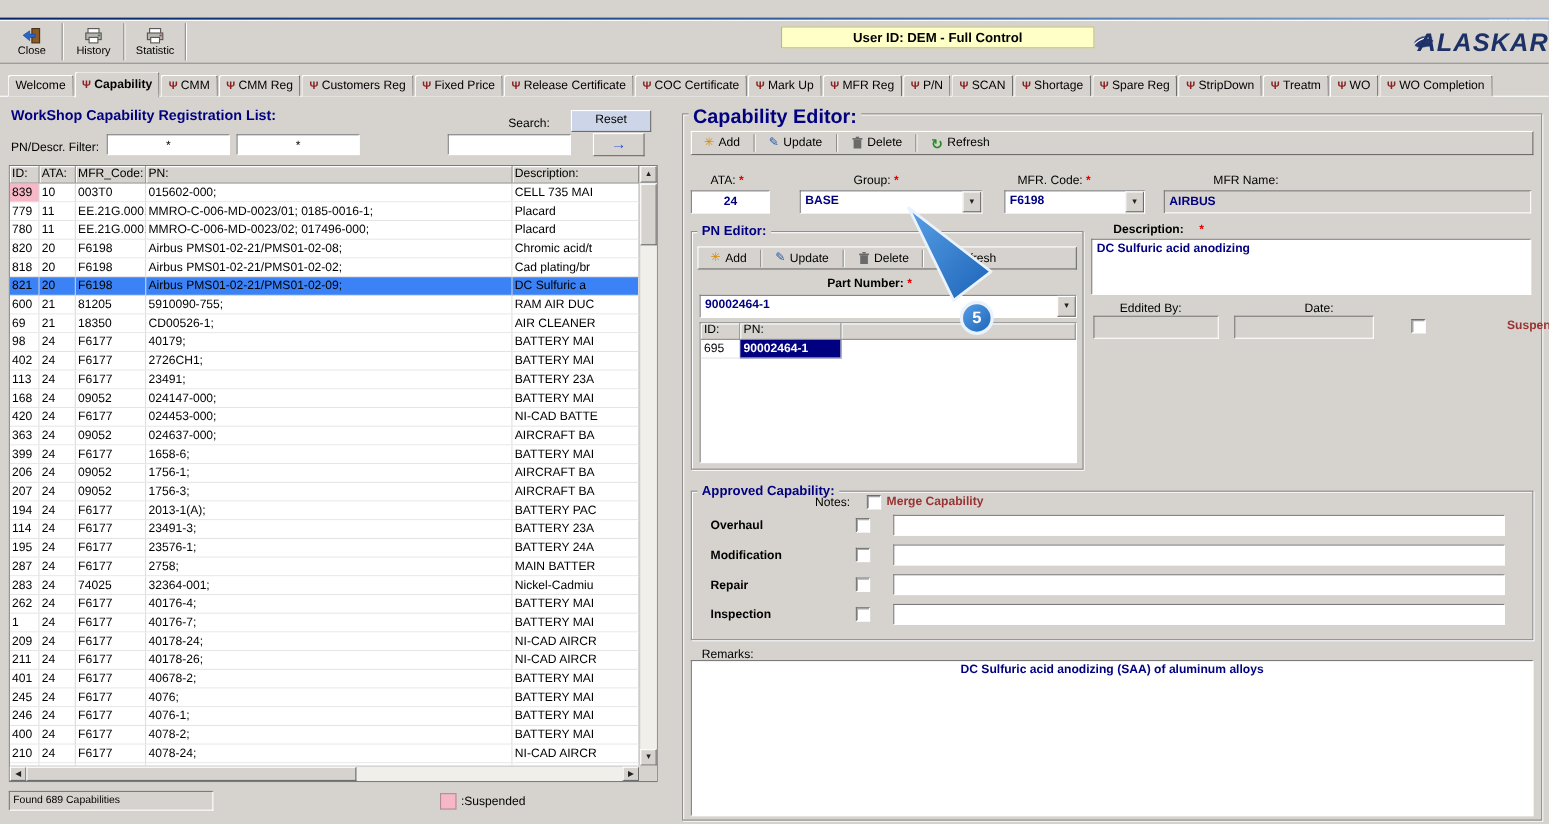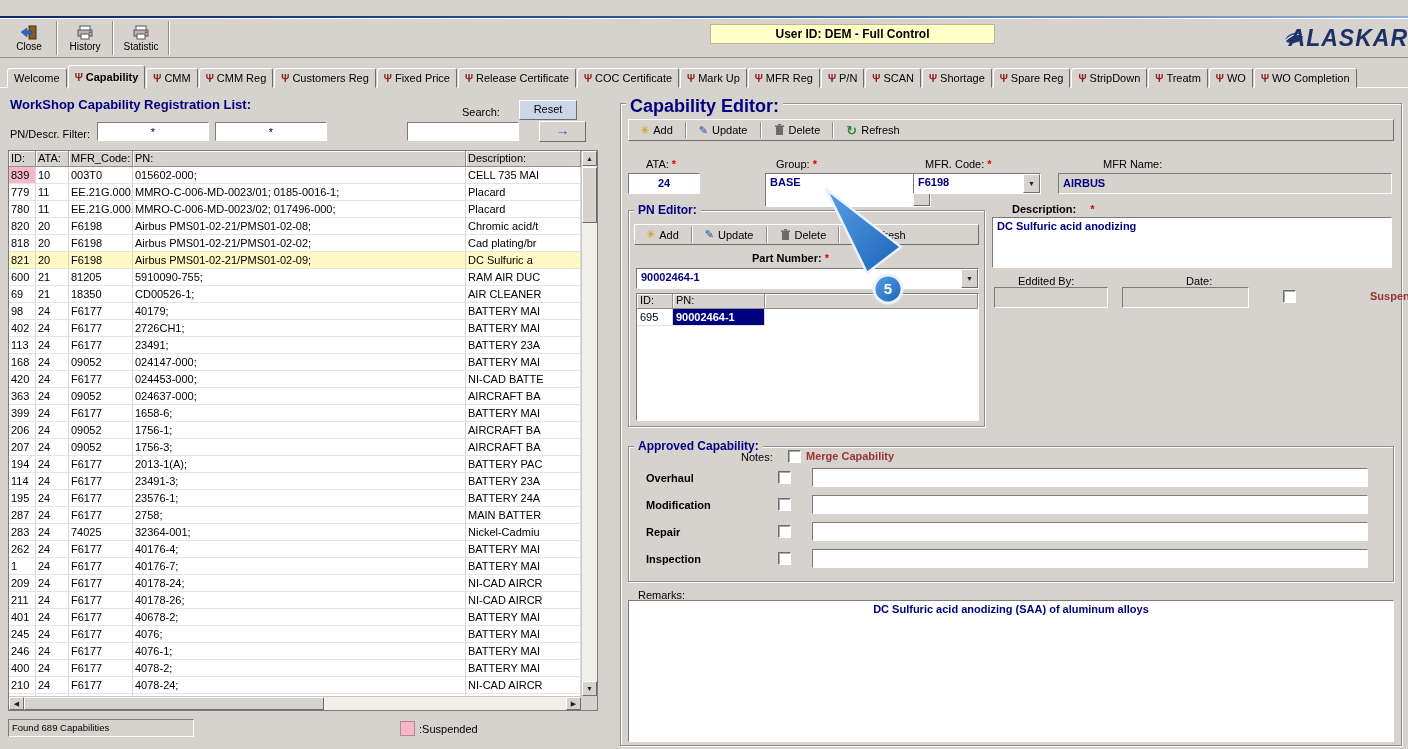--- a/index.html
+++ b/index.html
@@ -41,32 +41,32 @@
   .tabbar::after { content:""; position:absolute; left:0; bottom:0; width:1408px; height:1px; background:#fff; }
   .tab { height:20px; display:flex; align-items:center; gap:3px; padding:0 6px; background:#d6d3ce;
     border:1px solid; border-color:#fff #6d6d6d transparent #fff; border-radius:3px 3px 0 0; margin-right:1px; white-space:nowrap; z-index:1; }
   .tab.selected { height:24px; font-weight:bold; z-index:3; border-bottom:1px solid #d6d3ce; margin-bottom:-1px; }
   .tabicon { color:#8b2222; font-size:10px; font-weight:bold; }
 
   
   .lp-title { left:10px; top:97px; font-size:13px; font-weight:bold; color:#000080; }
   .plain-label { color:#000; }
   .btn { text-align:center; font-size:11px; line-height:17px; cursor:default; }
-  .reset-btn { left:519px; top:100px; width:58px; height:20px; background:#ccd6e8; border-color:#ffffff #6d6d6d #6d6d6d #ffffff; }
+  .reset-btn { left:519px; top:100px; width:73px; height:20px; background:#ccd6e8; border-color:#ffffff #6d6d6d #6d6d6d #ffffff; }
   .go-btn { left:539px; top:121px; width:47px; height:21px; color:#2a4fd0; font-size:14px; font-weight:bold; line-height:17px; }
   input.fld { font-family:inherit; font-size:11px; outline:none; padding:0 2px; }
   .center-text { text-align:center; }
 
   .dtable { left:8px; top:150px; width:590px; height:561px; border:1px solid #7b7b7b; background:#fff; }
   .thead { position:absolute; left:0; top:0; right:16px; height:16px; display:flex; background:#d6d3ce; }
   .hcell { border-right:1px solid #8f8f8f; border-bottom:1px solid #8f8f8f; box-shadow:inset 1px 1px 0 #fff;
     font-size:11px; padding:0 2px; line-height:14px; white-space:nowrap; overflow:hidden; background:#d6d3ce; }
   .tbody { position:absolute; left:0; top:16px; right:16px; bottom:14px; overflow:hidden; background:#fff; }
   .trow { display:flex; height:17px; }
-  .trow.sel .tcell { background:#fef9c3; }
+  .trow.sel .tcell { background:#3b82f6; }
   .tcell { border-right:1px solid #d8d8d8; border-bottom:1px solid #e4e4e4; padding:0 2px; line-height:16px;
     white-space:nowrap; overflow:hidden; font-size:11px; background:#fff; }
   .tcell.susp { background:#f6b8c6; }
   .c0{width:27px;} .c1{width:33px;} .c2{width:64px;} .c3{width:333px;} .c4{flex:1;}
 
   .vscroll { position:absolute; right:0; top:0; width:16px; bottom:14px; background:#f1efe9; border-left:1px solid #c9c9c9; }
   .hscroll { position:absolute; left:0; right:16px; bottom:0; height:14px; background:#f1efe9; border-top:1px solid #c9c9c9; }
   .sbtn { position:absolute; background:#d6d3ce; border:1px solid; border-color:#fff #6d6d6d #6d6d6d #fff;
     font-size:7px; text-align:center; color:#222; }
   .sthumb { position:absolute; background:#d6d3ce; border:1px solid; border-color:#fff #6d6d6d #6d6d6d #fff; }
@@ -530,21 +530,21 @@
       <span>Refresh</span>
     </span>
 </div>
 
 <div class="abs flabel" style="left:646px; top:158px;"><span>ATA:</span><span class="req">*</span></div>
 <div class="abs flabel" style="left:776px; top:158px;"><span>Group:</span><span class="req">*</span></div>
 <div class="abs flabel" style="left:925px; top:158px;"><span>MFR. Code:</span><span class="req">*</span></div>
 <div class="abs flabel" style="left:1103px; top:158px;">MFR Name:</div>
 
 <div class="abs sunken navyval center-text" style="left:628px; top:173px; width:72px; height:21px; line-height:19px;">24</div>
-<div class="abs sunken combo" style="left:727px; top:173px; width:166px; height:34px;margin-left:38px;">
+<div class="abs sunken combo" style="left:727px; top:173px; width:166px; height:21px;">
   <span class="cval navyval">BASE</span>
   <span class="drop">▼</span>
 </div>
 <div class="abs sunken combo" style="left:913px; top:173px; width:128px; height:21px;">
   <span class="cval navyval">F6198</span>
   <span class="drop">▼</span>
 </div>
 <div class="abs grayfield navyval" style="left:1058px; top:173px; width:334px; height:21px; line-height:19px; padding:0 4px;">AIRBUS</div>
 
 <div class="groupbox" style="left:628px; top:210px; width:357px; height:217px;"></div>

